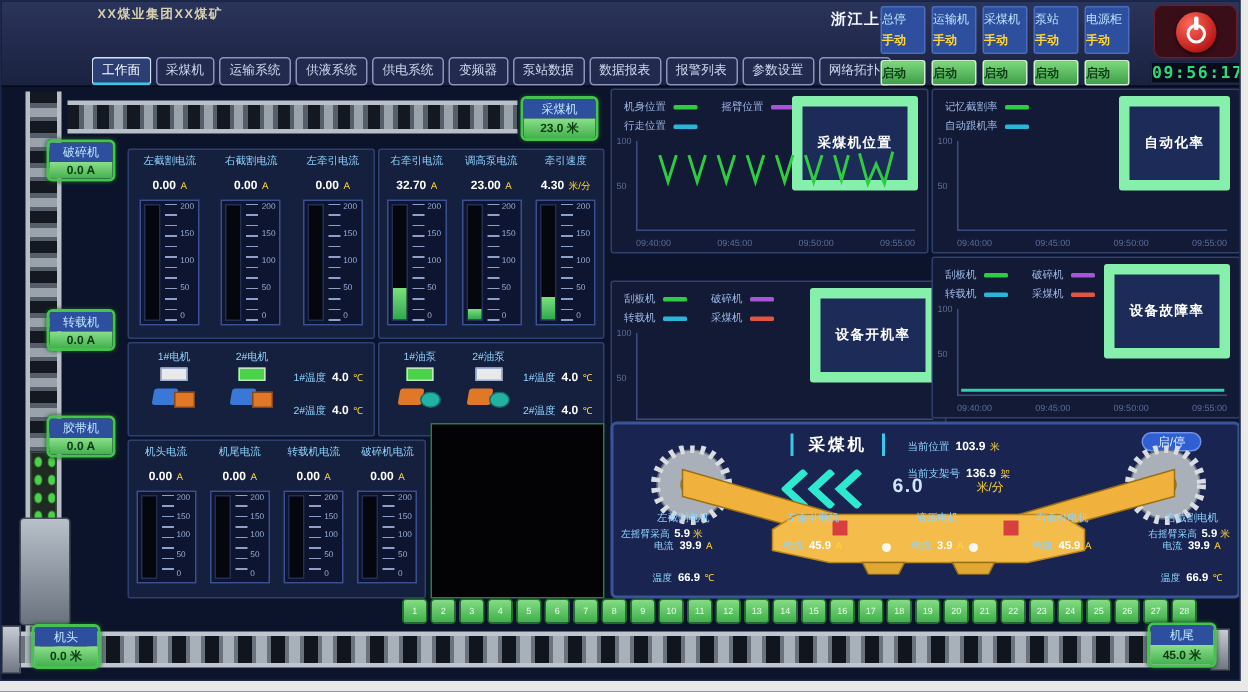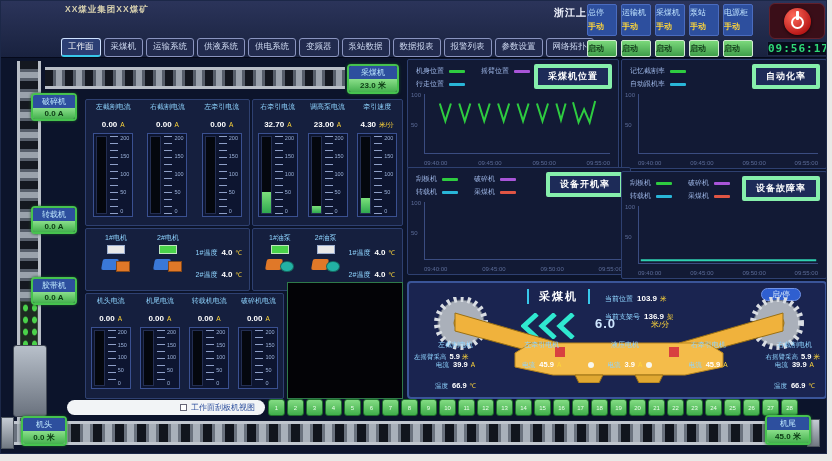--- a/index.html
+++ b/index.html
@@ -81,21 +81,21 @@
 
   
   .view-pill{position:absolute;left:66px;top:399px;width:198px;height:15px;background:#f2f4f6;border-radius:8px;display:flex;align-items:center;justify-content:flex-end;gap:4px;padding:0 10px;z-index:5;cursor:pointer}
   .view-pill .cb{width:7px;height:7px;border:1px solid #667;background:#fff}
   .view-pill .txt{font-size:8px;color:#2d4f9e}
   .support-row{position:absolute;left:267px;top:398px;display:flex;gap:2px;z-index:5}
   .sbtn{width:17px;height:17px;background:linear-gradient(#84dc84,#3fae4a);border:1px solid #1e6e2a;border-radius:3px;color:#eaffea;font-size:6px;display:flex;align-items:center;justify-content:center;cursor:pointer}
 
   
   .chart{position:absolute;background:#121a35;border:1px solid #2e4070;border-radius:2px}
-  .chart-title{position:absolute;top:4px;right:6px;border:4px solid #86efac;background:#1d2b58;color:#fff;font-weight:bold;font-size:9px;padding:2px 10px;border-radius:2px;letter-spacing:1px;cursor:pointer}
+  .chart-title{position:absolute;top:4px;right:6px;border:7px solid #86efac;background:#1d2b58;color:#fff;font-weight:bold;font-size:9px;padding:18px 10px;border-radius:2px;letter-spacing:1px;cursor:pointer}
   .legend{position:absolute;top:6px;left:8px;display:grid;grid-template-columns:auto auto;gap:3px 16px}
   .legend.col{display:flex;flex-direction:column;gap:3px}
   .litem{display:flex;align-items:center;gap:5px;white-space:nowrap}
   .litem .ll{font-size:7px;color:#9fb8e8}
   .litem .sw{width:16px;height:3px;border-radius:1px}
   .plot{position:absolute;left:16px;top:34px;right:8px;bottom:14px;border-left:1px solid #3a4c80;border-bottom:1px solid #3a4c80}
   .plot svg{width:100%;height:100%;display:block}
   .xlabels{position:absolute;left:16px;right:8px;bottom:2px;display:flex;justify-content:space-between;font-size:6px;color:#5c6c98}
   .ylab{position:absolute;left:3px;font-size:6px;color:#5c6c98}
 
@@ -439,24 +439,20 @@
               <span>150</span>
               <span>100</span>
               <span>50</span>
               <span>0</span>
             </div>
           </div>
         </div>
       </div>
   <div class="video"></div>
 
-  <div class="view-pill">
-    <span class="cb"></span>
-    <span class="txt">工作面刮板机视图</span>
-  </div>
   <div class="support-row" id="support-row">
         <div class="sbtn">1</div>
         <div class="sbtn">2</div>
         <div class="sbtn">3</div>
         <div class="sbtn">4</div>
         <div class="sbtn">5</div>
         <div class="sbtn">6</div>
         <div class="sbtn">7</div>
         <div class="sbtn">8</div>
         <div class="sbtn">9</div>
@@ -535,21 +531,21 @@
         </div>
         <div class="xlabels">
           <span>09:40:00</span>
           <span>09:45:00</span>
           <span>09:50:00</span>
           <span>09:55:00</span>
         </div>
         <span class="ylab" style="top: 32px;">100</span>
         <span class="ylab" style="top: 62px;">50</span>
       </div>
-  <div class="chart" id="chart-2" style="left:406px;top:166px;width:224px;height:108px">
+  <div class="chart" id="chart-2" style="left:406px;top:186px;width:224px;height:108px">
         <div class="legend">
           <div class="litem">
             <span class="ll">刮板机</span>
             <span class="sw" style="background: rgb(46, 204, 64);"></span>
           </div>
           <div class="litem">
             <span class="ll">破碎机</span>
             <span class="sw" style="background: rgb(168, 85, 216);"></span>
           </div>
           <div class="litem">

